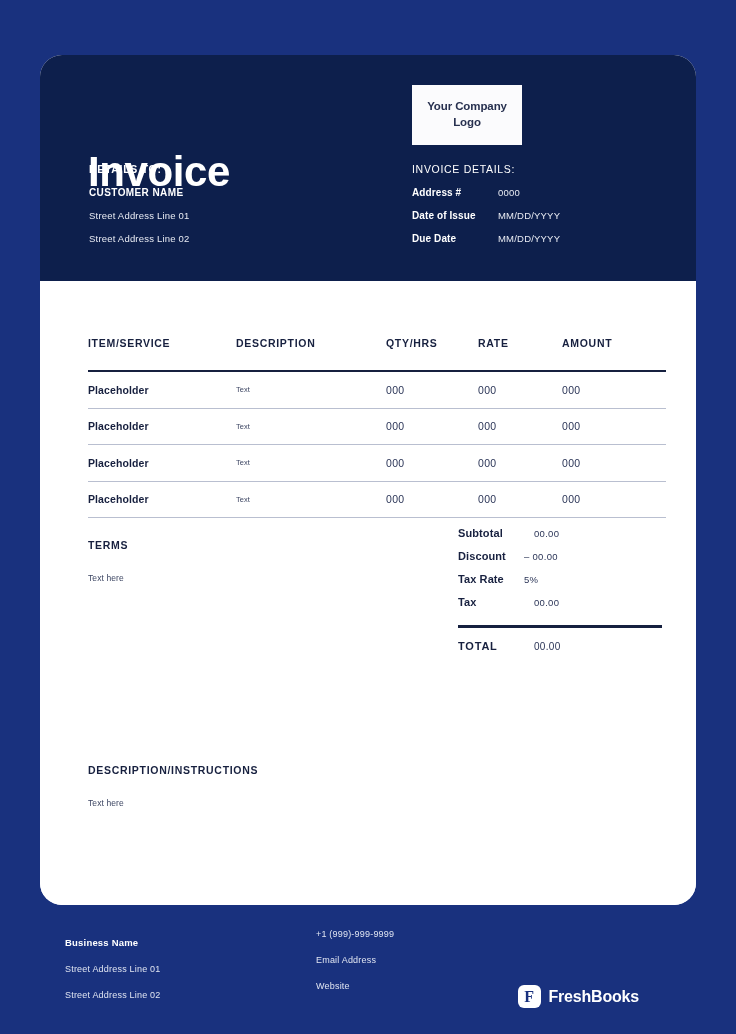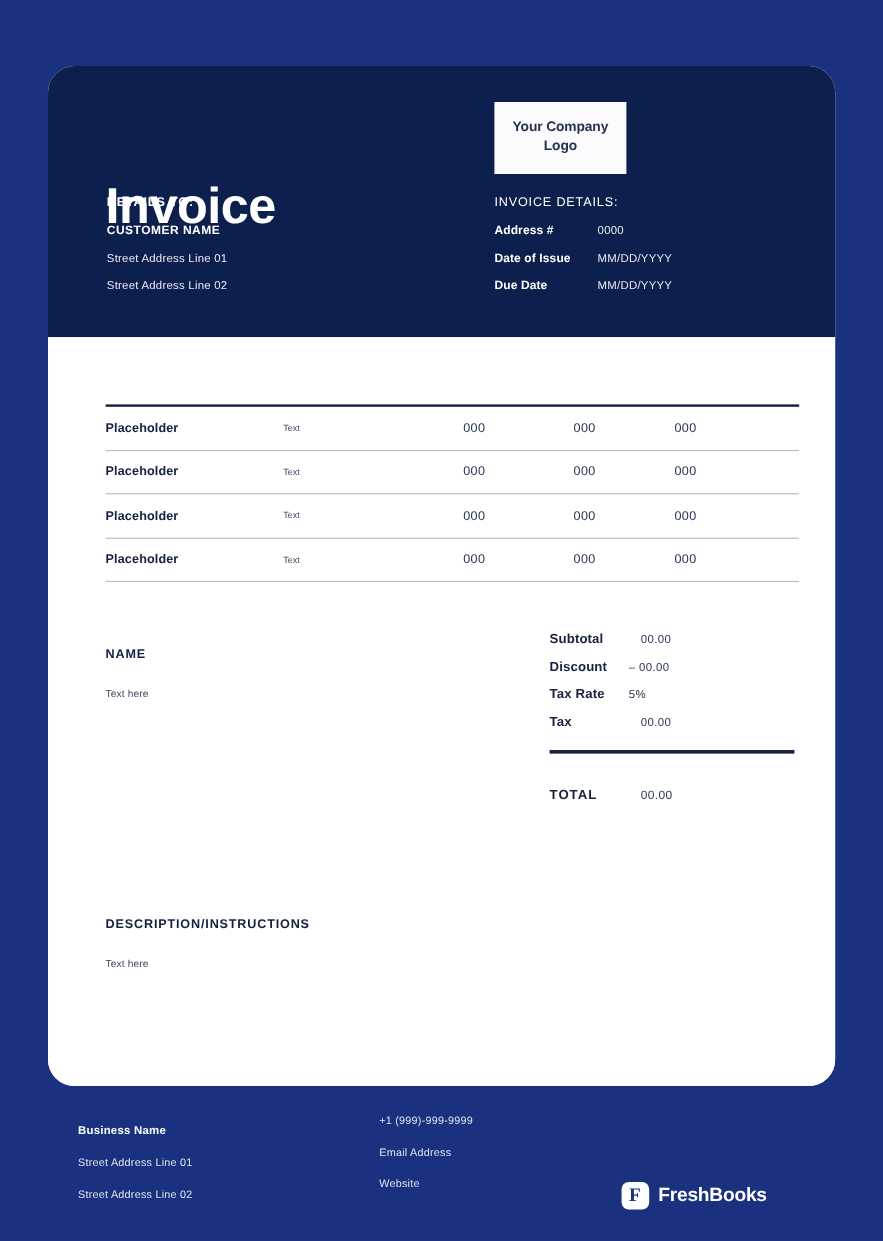--- a/index.html
+++ b/index.html
@@ -103,21 +103,21 @@
   
   .totals { position:absolute; left:418px; top:246px; width:208px; }
   .tot-row { display:flex; align-items:baseline; margin-bottom:11px; }
   .tot-key {
     width:66px; flex:0 0 66px;
     font-size:11px; font-weight:bold; letter-spacing:0.1px; color:#17203f;
   }
   .tot-val { font-size:9.5px; font-weight:normal; color:#2b3557; letter-spacing:0.3px; }
   .tot-val.right-pad { padding-left:10px; }
   .tot-divider { height:2.5px; background:#16203f; margin:17px 0 0 0; width:204px; }
-  .total-row { display:flex; align-items:baseline; margin-top:29px; }
+  .total-row { display:flex; align-items:baseline; margin-top:12px; }
   .total-key {
     width:66px; flex:0 0 66px;
     font-size:11px; font-weight:bold; letter-spacing:0.8px; color:#17203f;
   }
   .total-val { font-size:10px; font-weight:normal; color:#2b3557; letter-spacing:0.3px; padding-left:10px; }
 
   
   .footer { position:absolute; left:0; top:925px; width:664px; height:109px; color:#ffffff; }
   .f-col1 { position:absolute; left:65px; top:12px; width:230px; }
   .f-col2 { position:absolute; left:316px; top:4px; width:230px; }
@@ -178,20 +178,27 @@
           <div class="detail-val">MM/DD/YYYY</div>
         </div>
       </div>
 
     </div>
 
     <div class="body">
 
       <div class="table">
 
+        <div class="thead">
+          <div class="th c-item">ITEM/SERVICE</div>
+          <div class="th c-desc">DESCRIPTION</div>
+          <div class="th c-qty">QTY/HRS</div>
+          <div class="th c-rate">RATE</div>
+          <div class="th c-amt">AMOUNT</div>
+        </div>
 
         <div class="rows">
 
           <div class="trow">
             <div class="td-item c-item">Placeholder</div>
             <div class="td-desc c-desc">Text</div>
             <div class="td-num c-qty">000</div>
             <div class="td-num c-rate">000</div>
             <div class="td-num c-amt">000</div>
           </div>
@@ -217,21 +224,21 @@
             <div class="td-desc c-desc">Text</div>
             <div class="td-num c-qty">000</div>
             <div class="td-num c-rate">000</div>
             <div class="td-num c-amt">000</div>
           </div>
 
         </div>
       </div>
 
       <div class="terms">
-        <div class="sec-title">NAME</div>
+        <div class="sec-title">TERMS</div>
         <div class="sec-text">Text here</div>
       </div>
 
       <div class="conditions">
         <div class="sec-title">DESCRIPTION/INSTRUCTIONS</div>
         <div class="sec-text">Text here</div>
       </div>
 
       <div class="totals">
 

